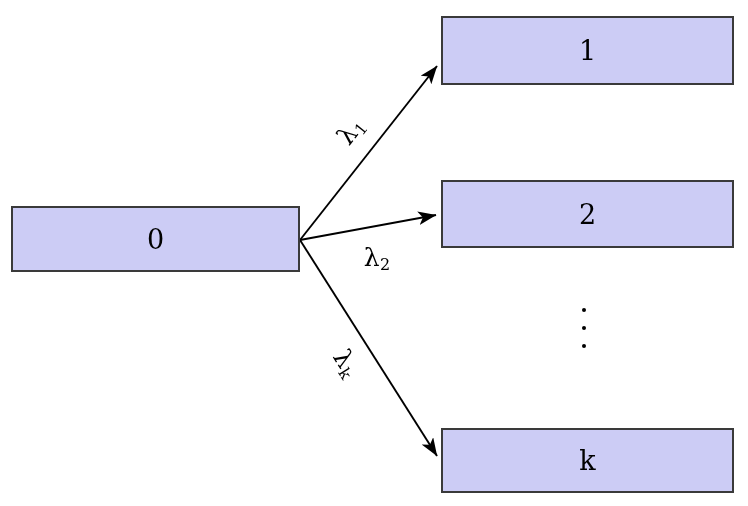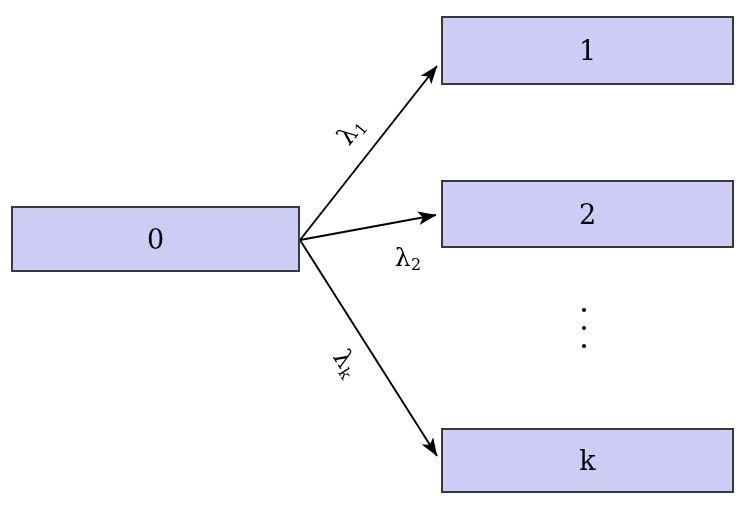--- a/index.html
+++ b/index.html
@@ -119,21 +119,21 @@
       <span></span>
       <span></span>
       <span></span>
     </div>
   </div>
 
   <div class="edge-label" style="left:352px; top:132px; transform:translate(-50%,-50%) rotate(-51.6deg);">
     <span>λ</span><span class="sub">1</span>
   </div>
 
-  <div class="edge-label" style="left:377px; top:259px; transform:translate(-50%,-50%) rotate(0deg);margin-left:31px;">
+  <div class="edge-label" style="left:377px; top:259px; transform:translate(-50%,-50%) rotate(0deg);">
     <span>λ</span><span class="sub">2</span>
   </div>
 
   <div class="edge-label" style="left:345px; top:364px; transform:translate(-50%,-50%) rotate(57.6deg);">
     <span>λ</span><span class="sub">k</span>
   </div>
 
 </div>
 
 </body></html>

